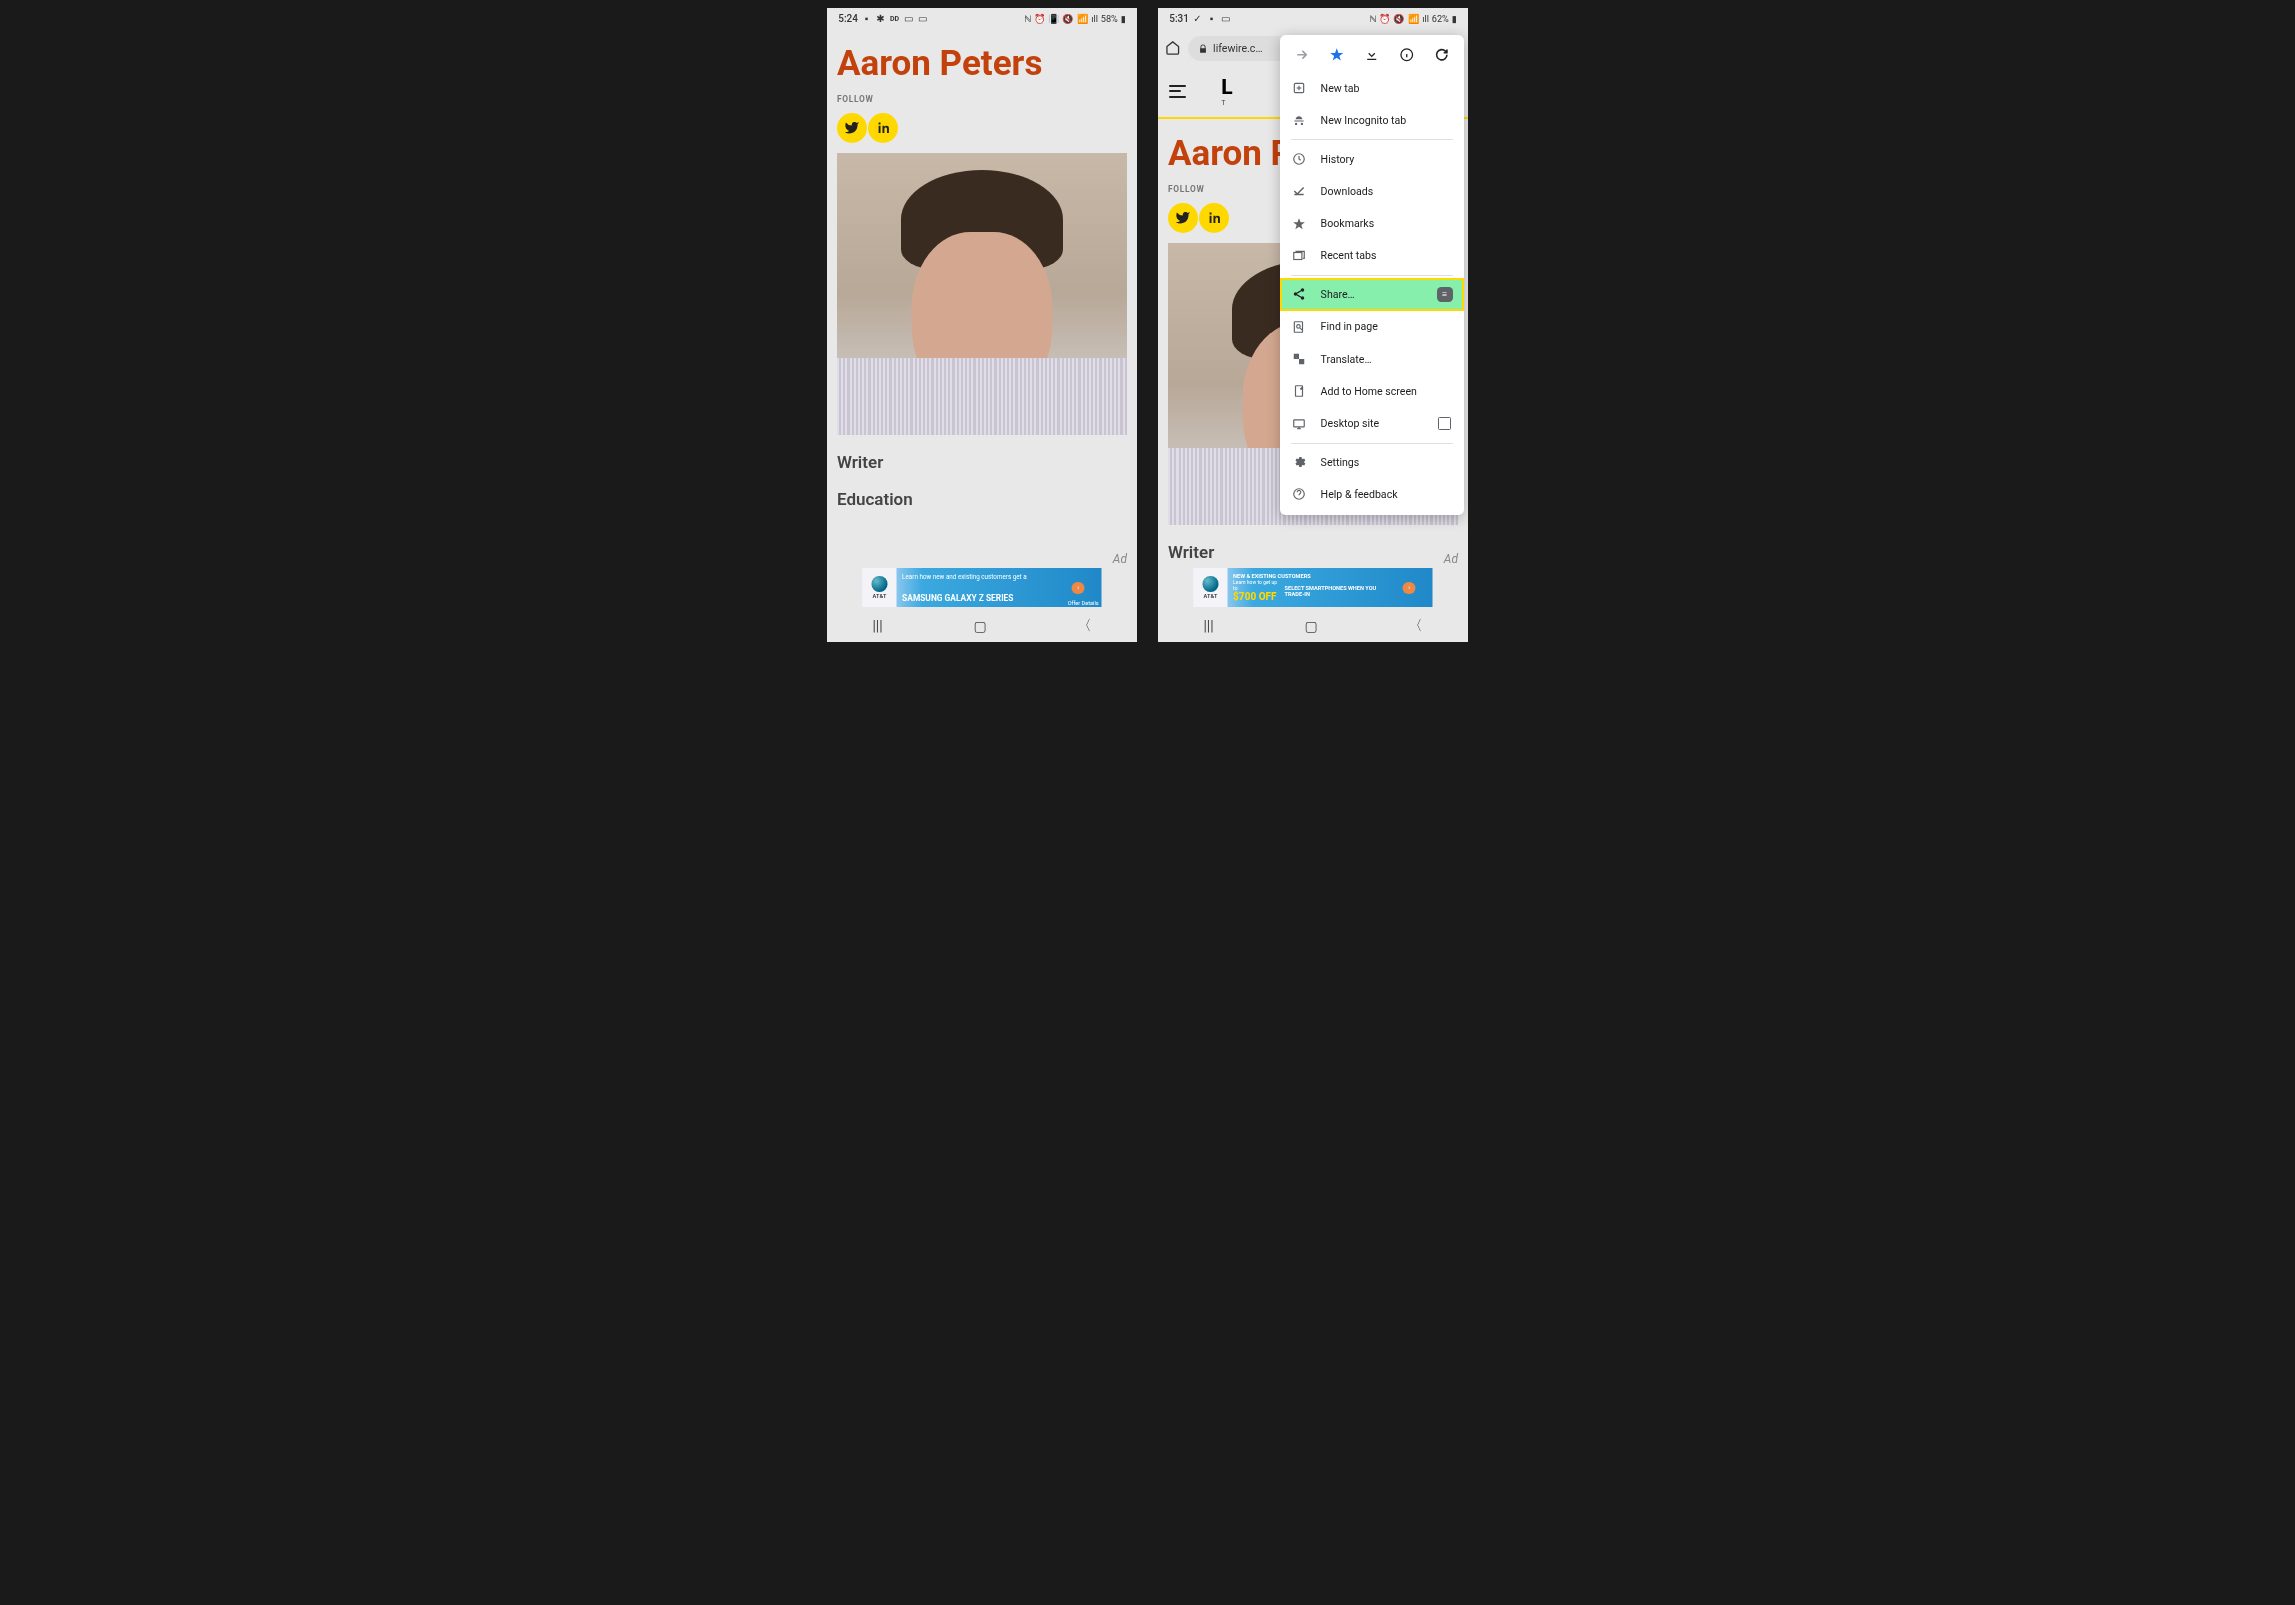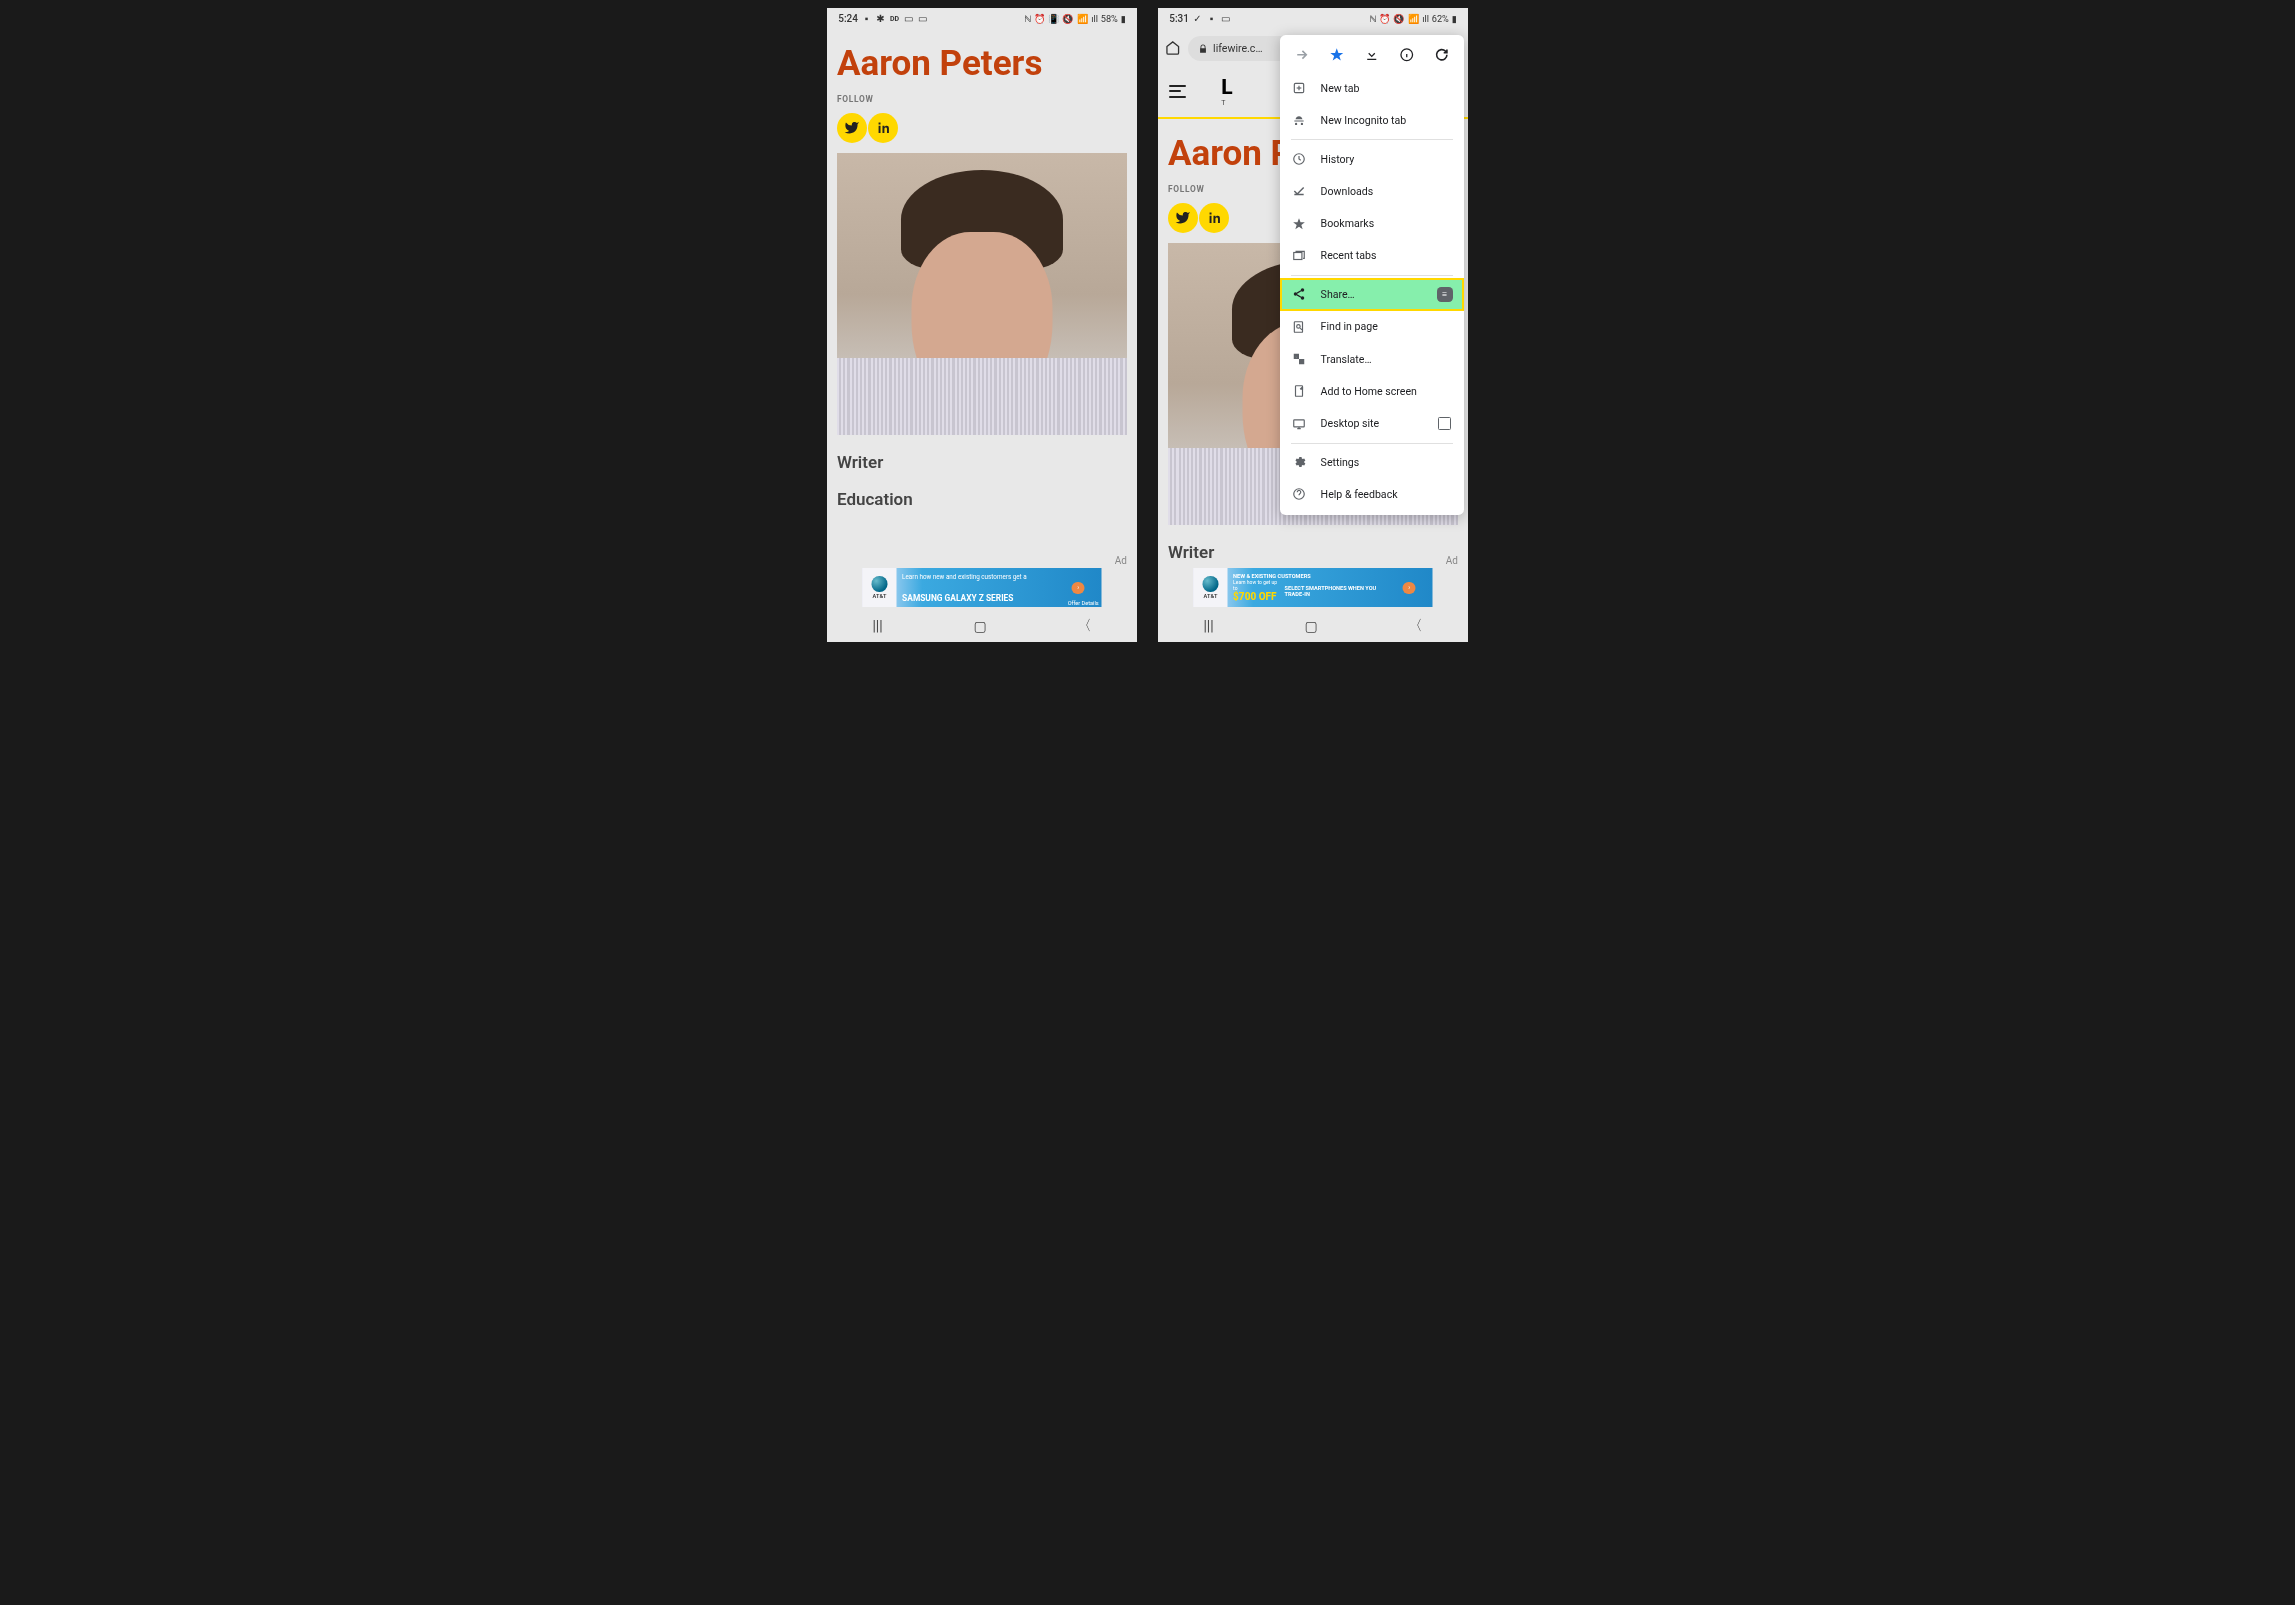--- a/index.html
+++ b/index.html
@@ -152,22 +152,23 @@
     .section-title {
       font-size: 17px;
       font-weight: 600;
       color: #444;
       margin-top: 17px;
     }
     .ad-label {
       position: absolute;
       right: 10px;
       bottom: 76px;
-      font-size: 10px;
+      font-size: 12px;
       color: #888;
+      font-style: italic;
     }
     
     .ad-banner {
       position: absolute;
       bottom: 35px;
       left: 50%;
       transform: translateX(-50%);
       width: 239px;
       height: 39px;
       background: linear-gradient(90deg, #eef 0%, #3ba9e0 25%, #2088c8 100%);

